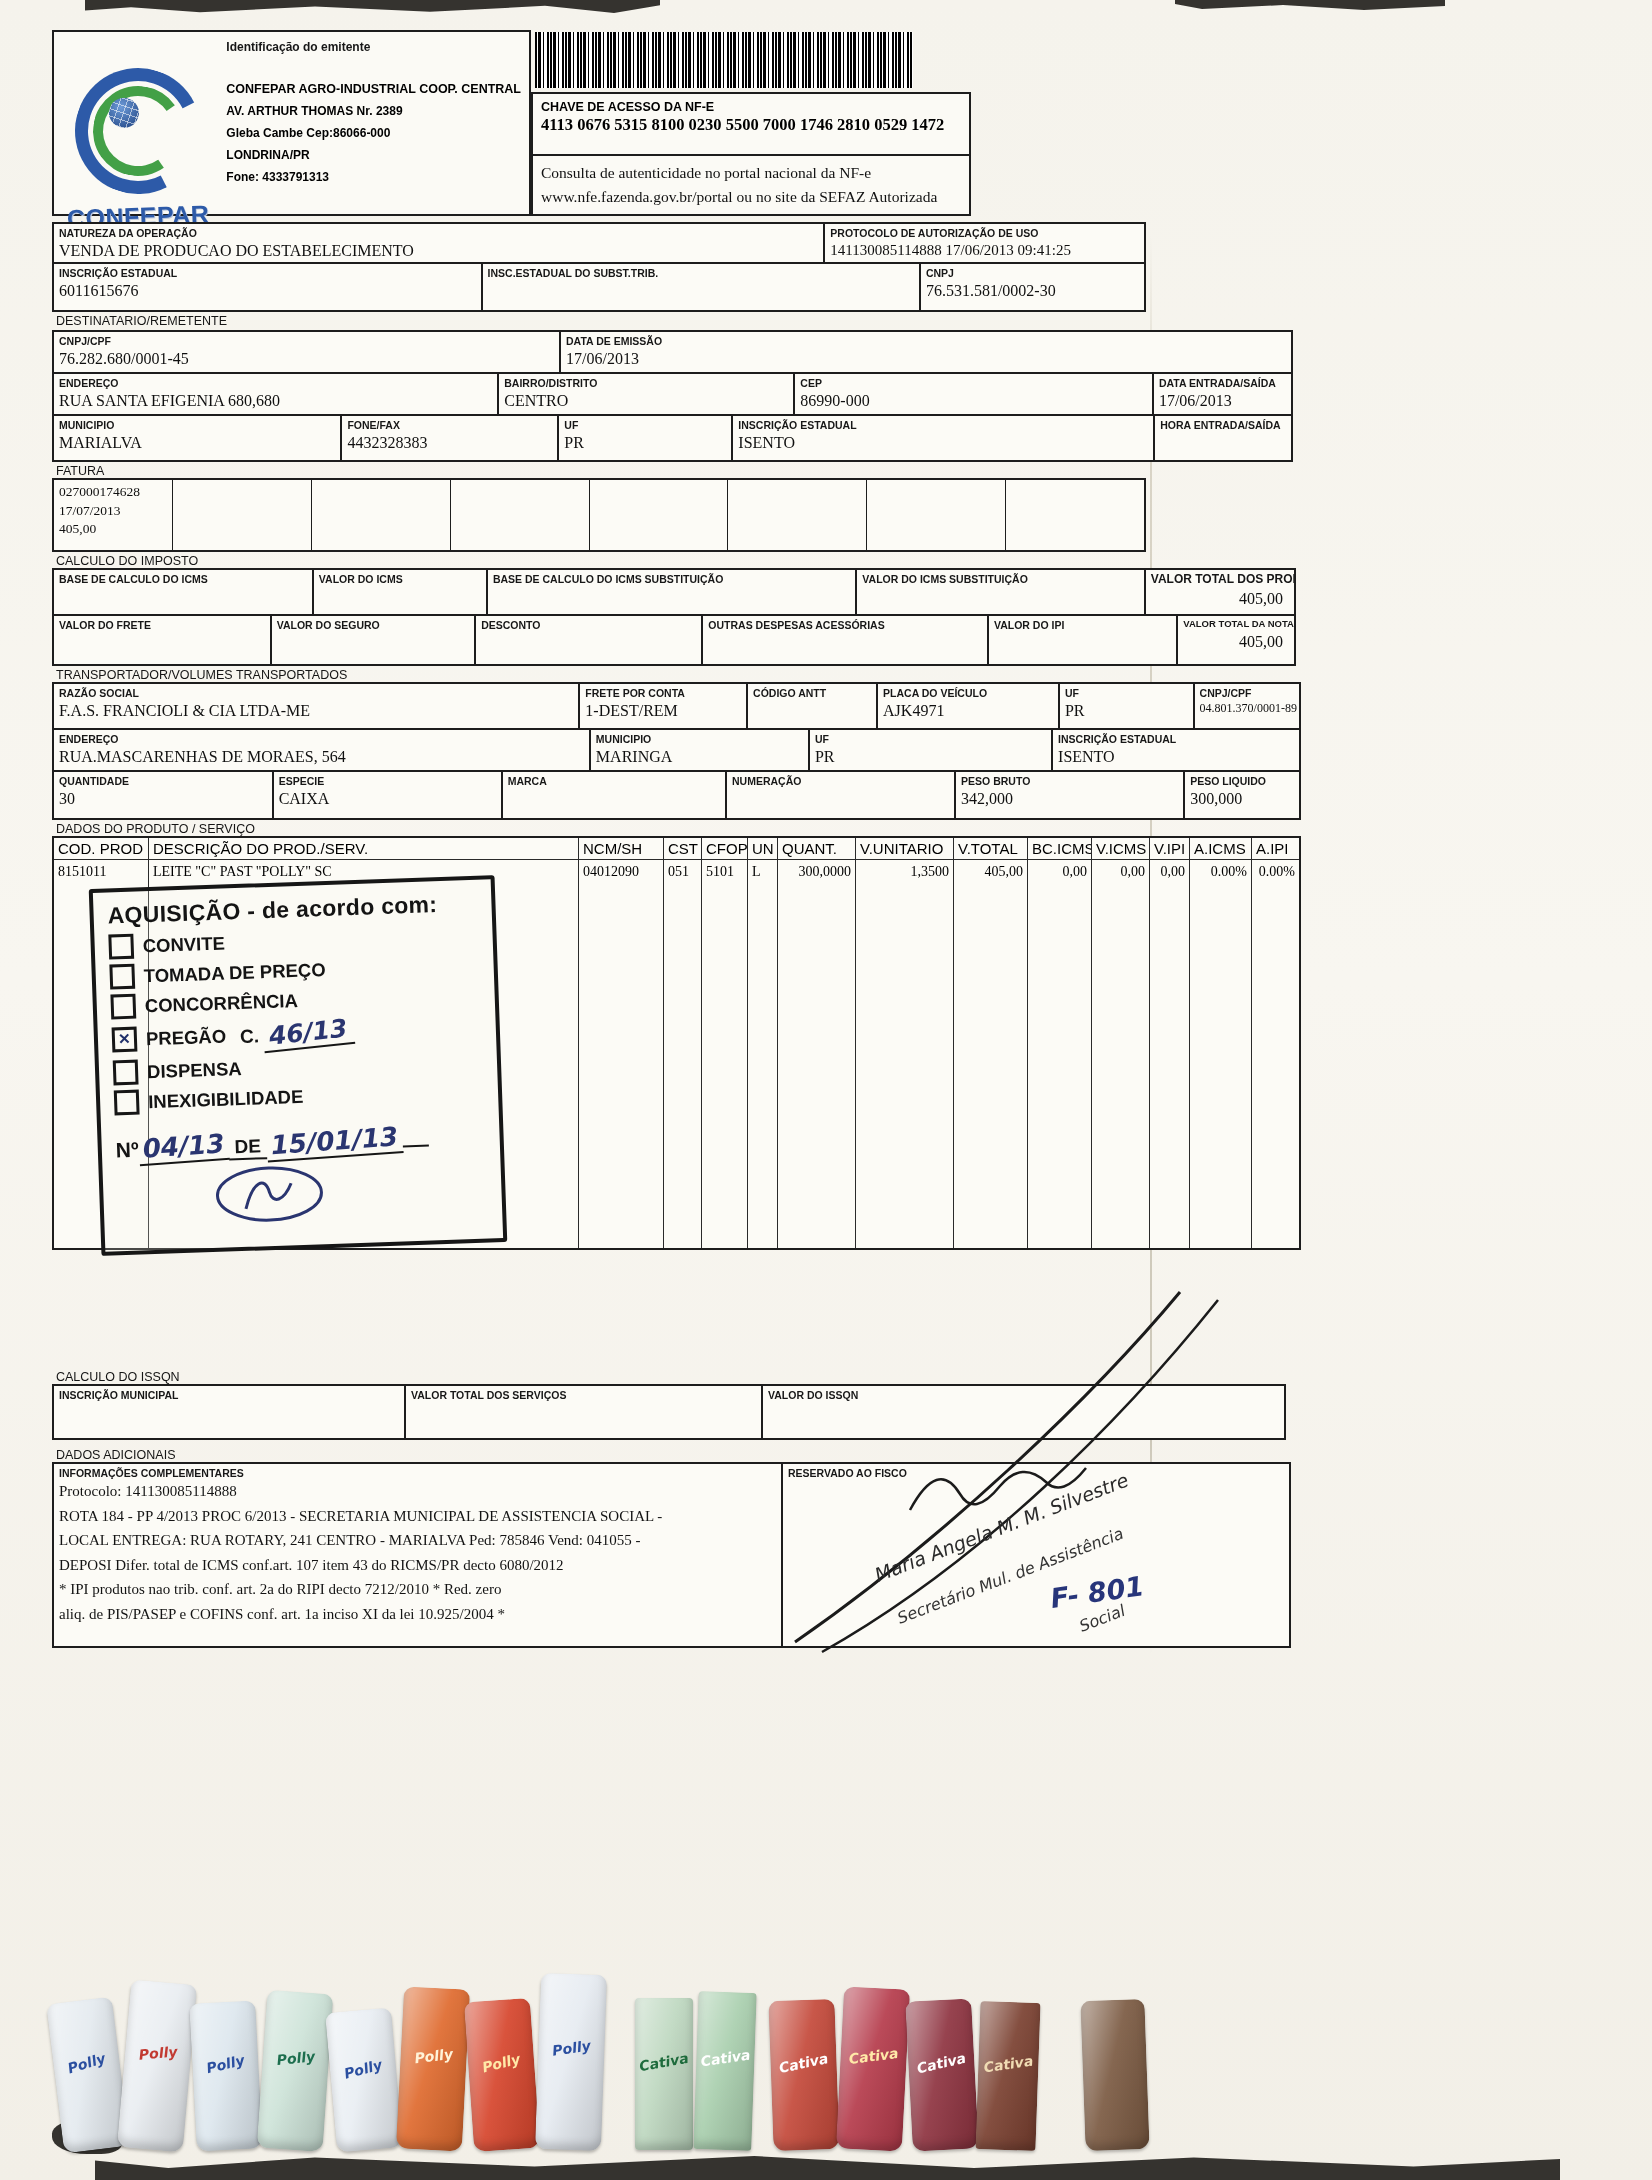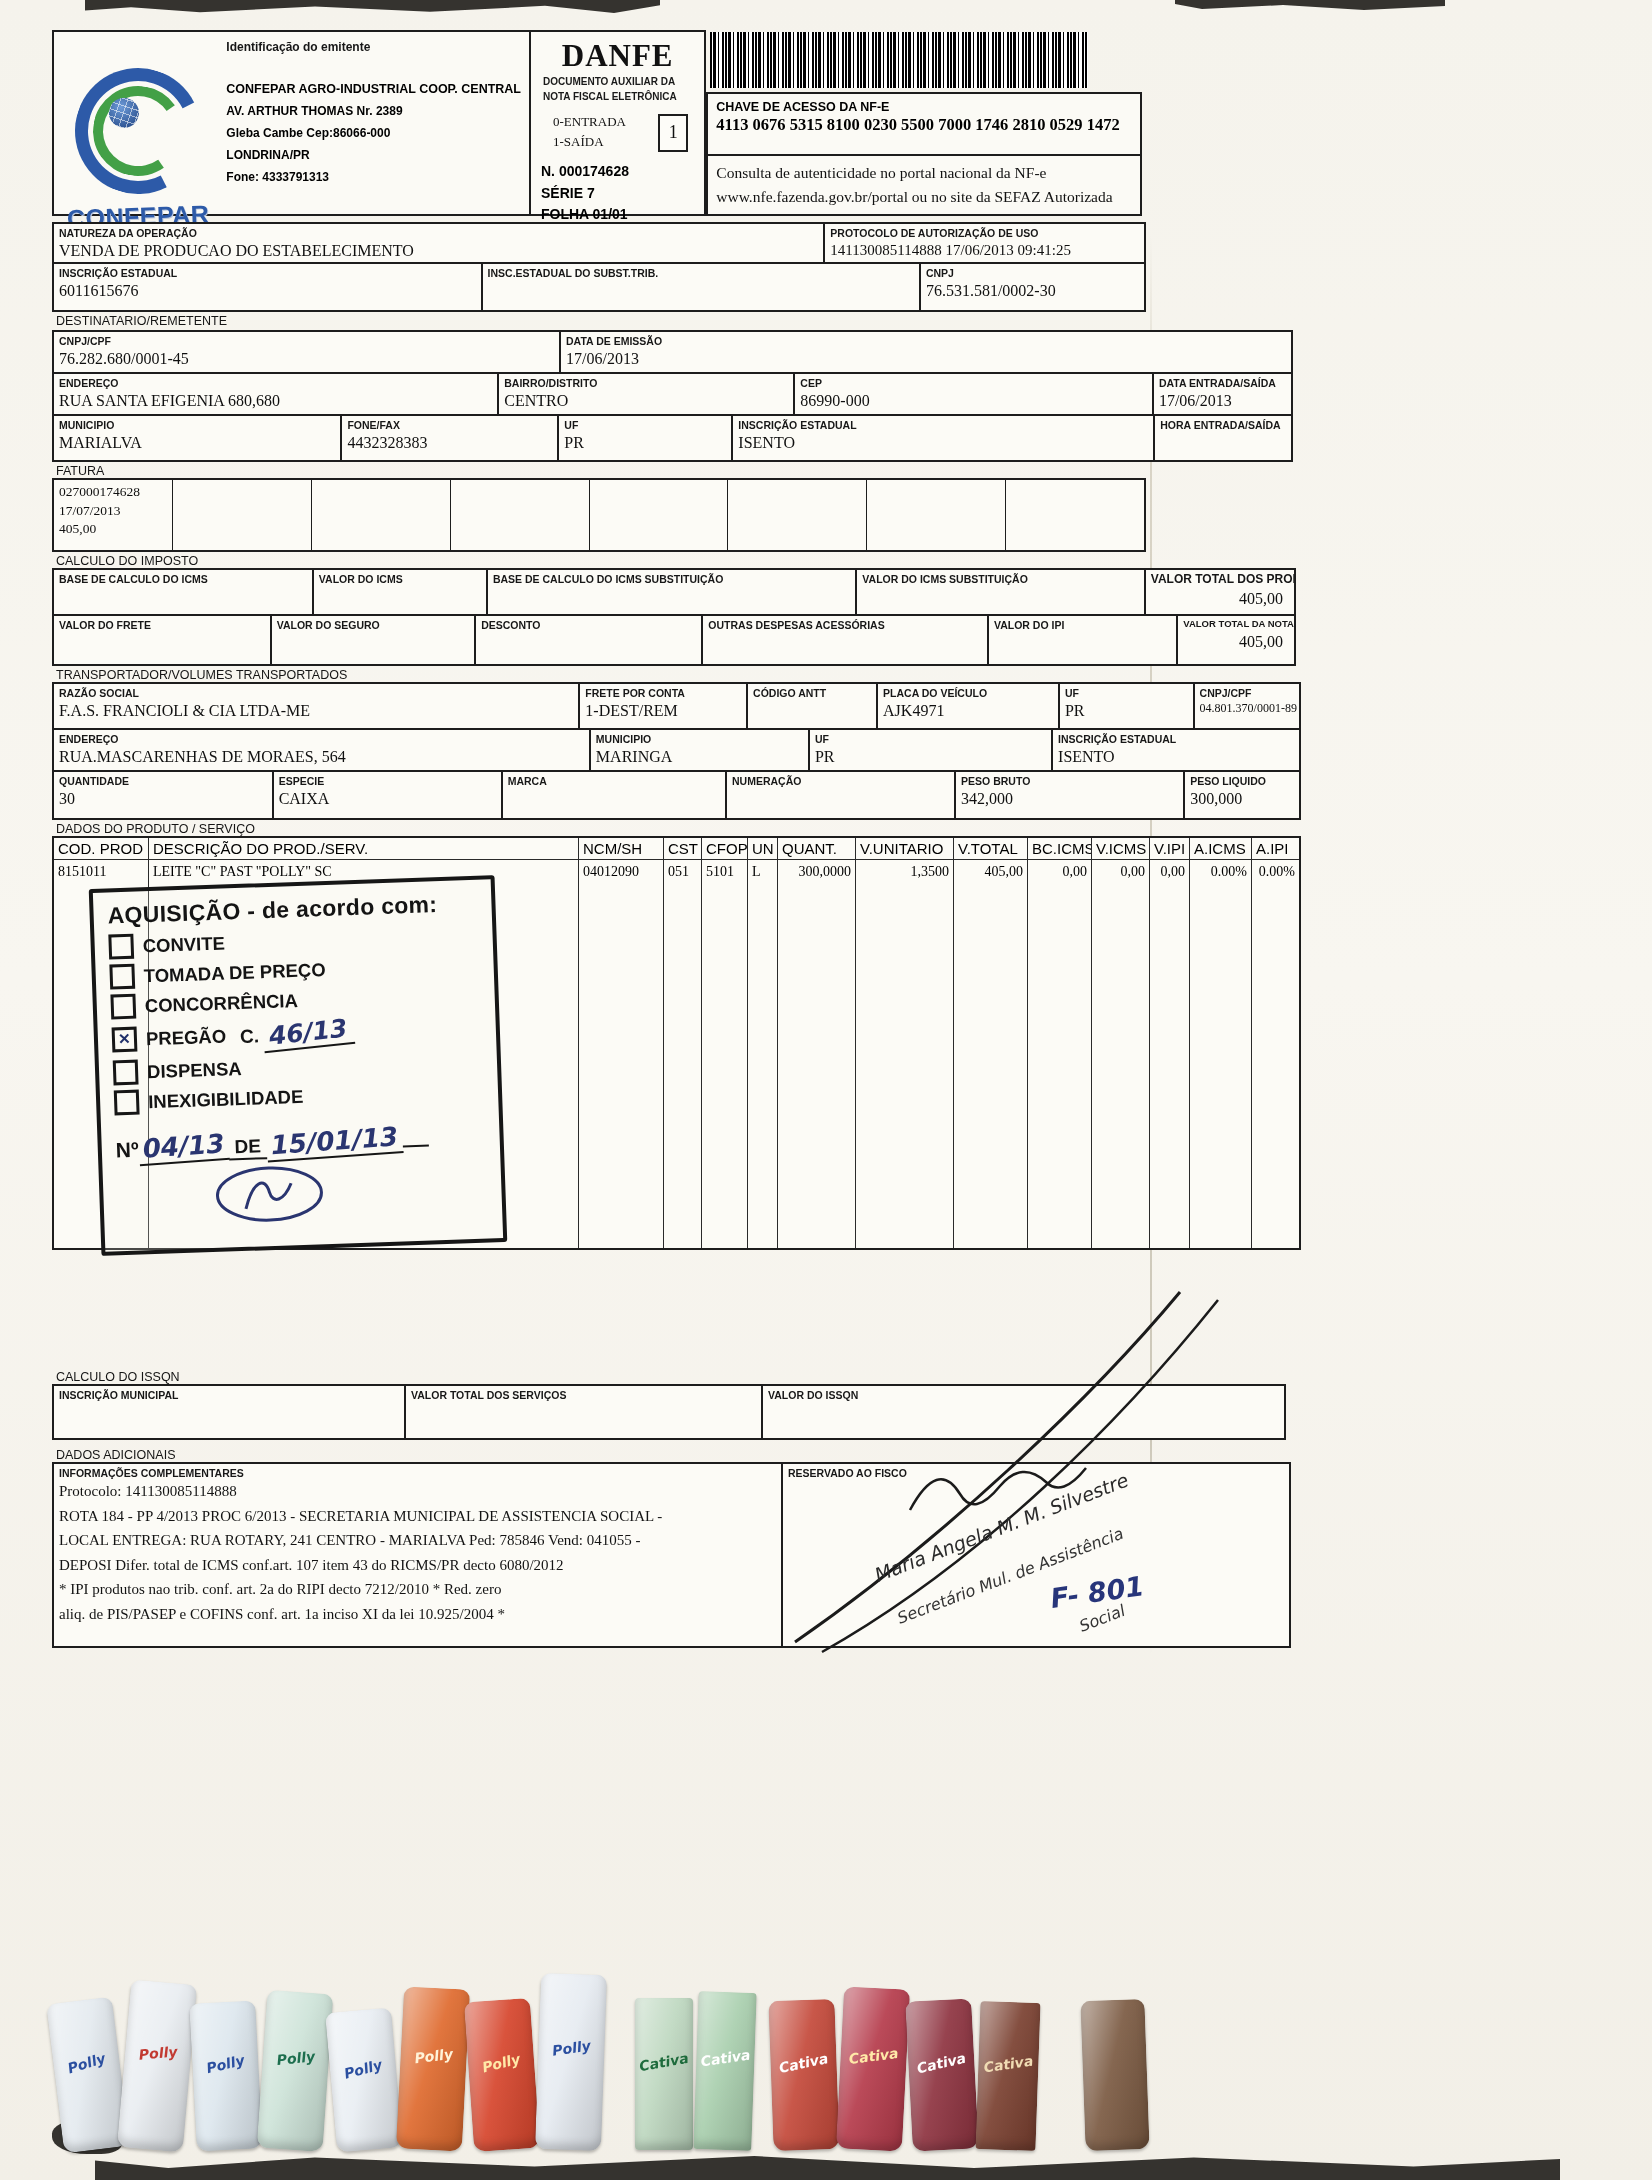--- a/index.html
+++ b/index.html
@@ -105,35 +105,20 @@
       </div>
       <div class="emit-info">
         <div class="emit-label">Identificação do emitente</div>
         <div class="emit-name">CONFEPAR AGRO-INDUSTRIAL COOP. CENTRAL</div>
         <div class="emit-line">AV. ARTHUR THOMAS   Nr.  2389</div>
         <div class="emit-line">Gleba Cambe Cep:86066-000</div>
         <div class="emit-line">LONDRINA/PR</div>
         <div class="emit-line">Fone: 4333791313</div>
       </div>
     </div>
-    <div class="danfe box" style="border-left:none">
-      <div class="danfe-title">DANFE</div>
-      <div class="danfe-sub">DOCUMENTO AUXILIAR DA</div>
-      <div class="danfe-sub">NOTA FISCAL ELETRÔNICA</div>
-      <div class="ds-block">
-        <div>0-ENTRADA</div>
-        <div>1-SAÍDA</div>
-        <div class="tipo-box">1</div>
-      </div>
-      <div class="danfe-num">
-        <div>N. 000174628</div>
-        <div>SÉRIE 7</div>
-        <div>FOLHA 01/01</div>
-      </div>
-    </div>
     <div class="hdr-right">
       <div class="barcode-wrap">
         <div class="barcode"></div>
       </div>
       <div class="chave-box">
         <span class="chave-lbl">CHAVE DE ACESSO DA NF-E</span>
         <span class="chave-val">4113 0676 5315 8100 0230 5500 7000 1746 2810 0529 1472</span>
       </div>
       <div class="consulta-box">
         <div class="consulta-line">Consulta de autenticidade no portal nacional da NF-e</div>

